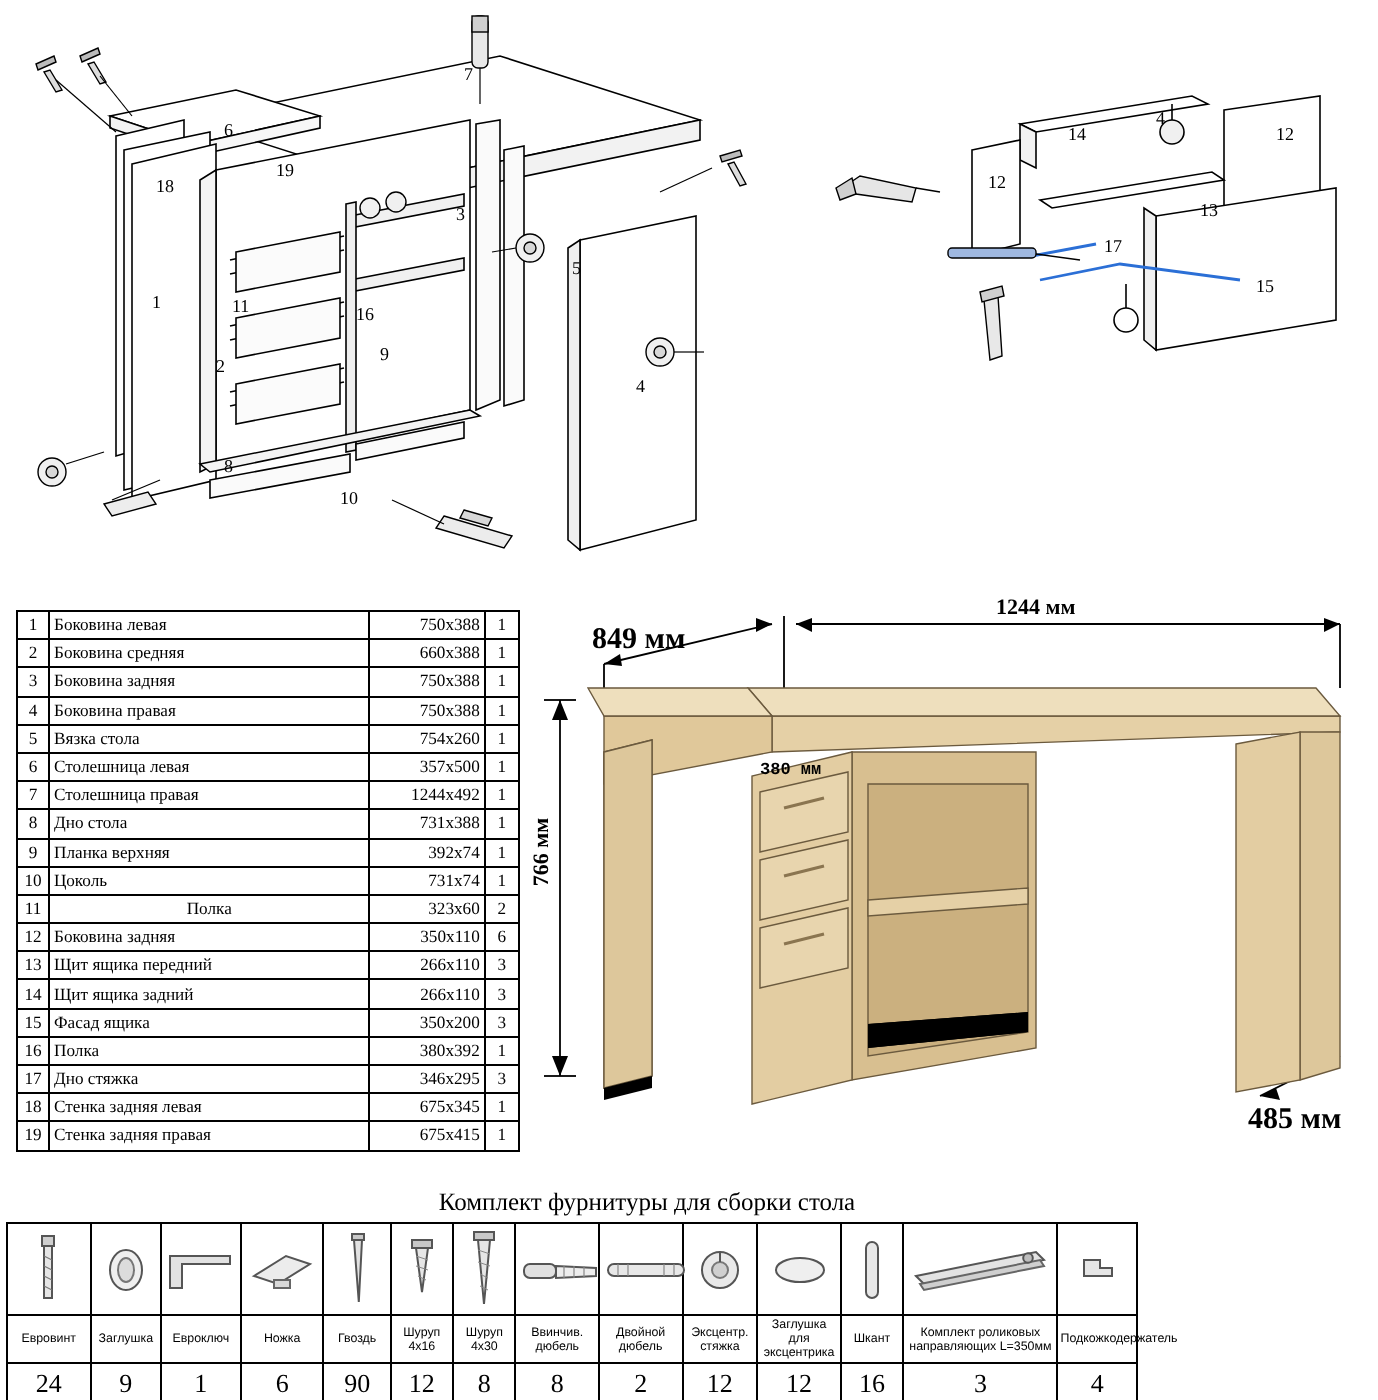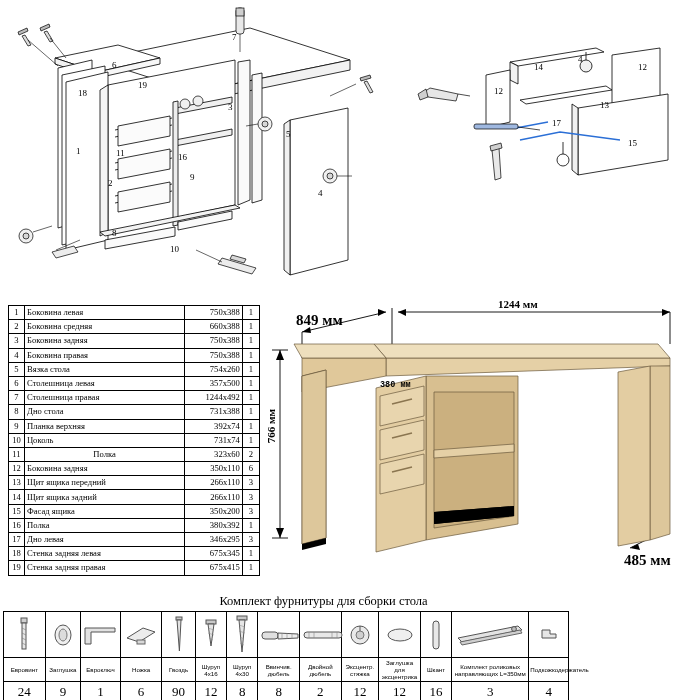--- a/index.html
+++ b/index.html
@@ -312,21 +312,21 @@
           <td class="qty">3</td>
         </tr>
         <tr>
           <td class="num">16</td>
           <td class="nm">Полка</td>
           <td class="dim">380x392</td>
           <td class="qty">1</td>
         </tr>
         <tr>
           <td class="num">17</td>
-          <td class="nm">Дно левая</td>
+          <td class="nm">Дно стяжка</td>
           <td class="dim">346x295</td>
           <td class="qty">3</td>
         </tr>
         <tr>
           <td class="num">18</td>
           <td class="nm">Стенка задняя левая</td>
           <td class="dim">675x345</td>
           <td class="qty">1</td>
         </tr>
         <tr>

